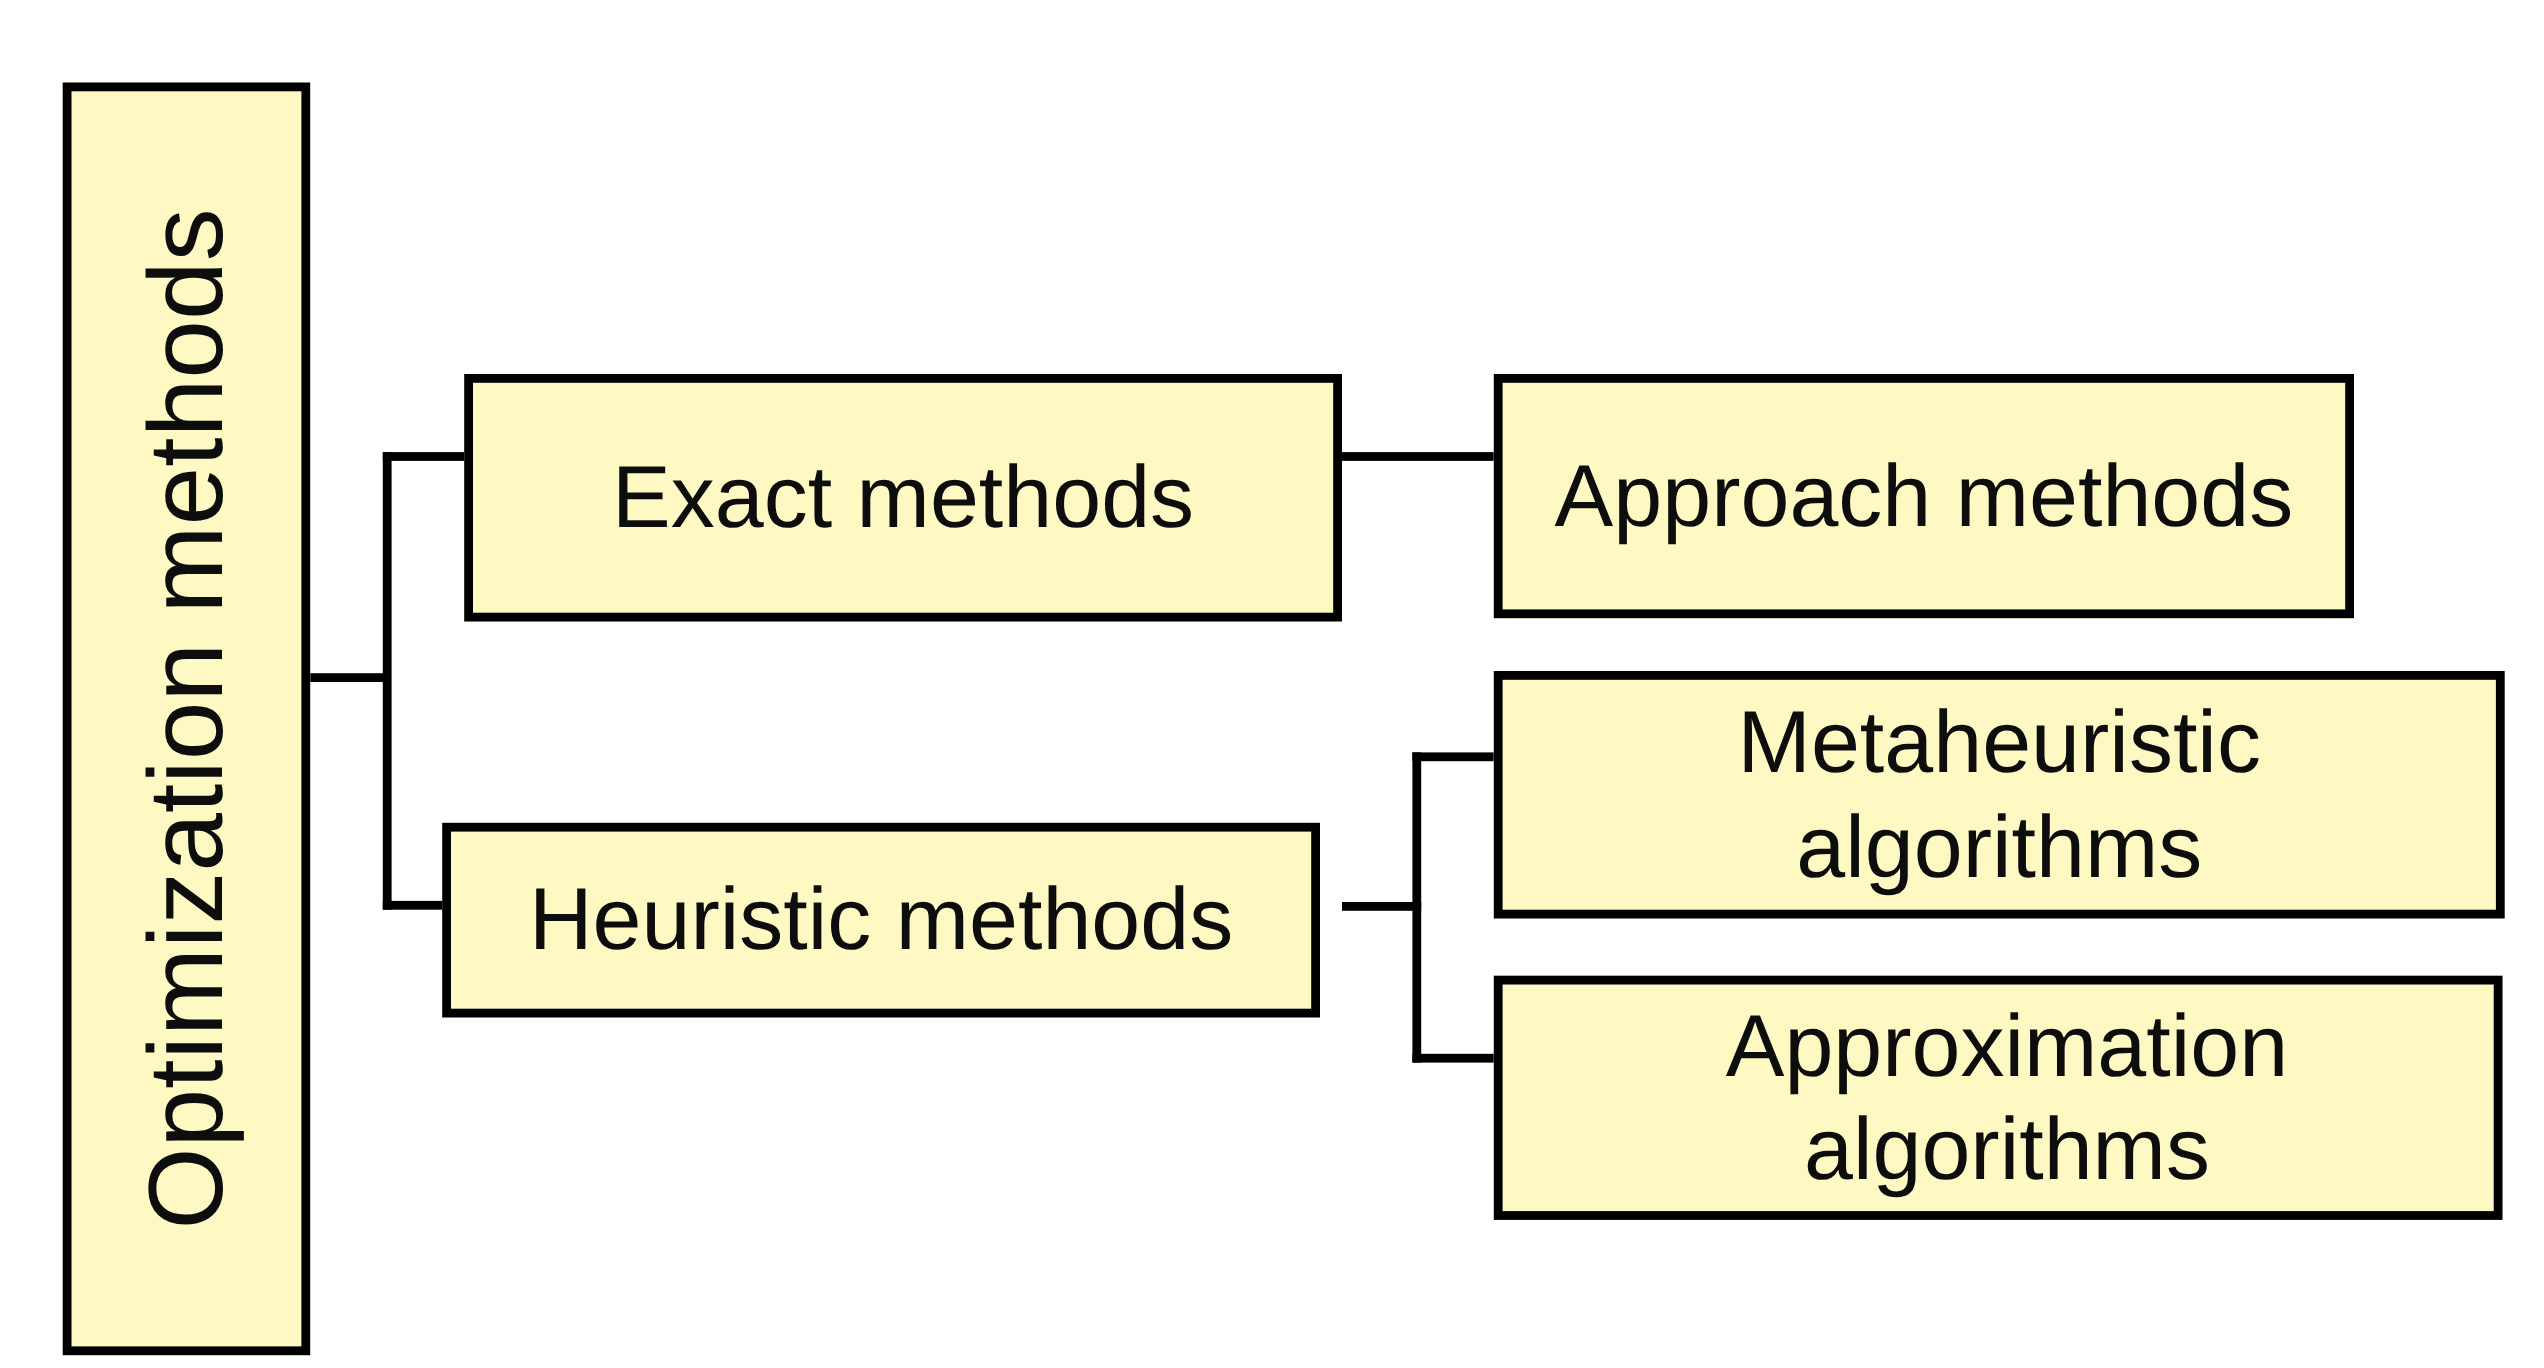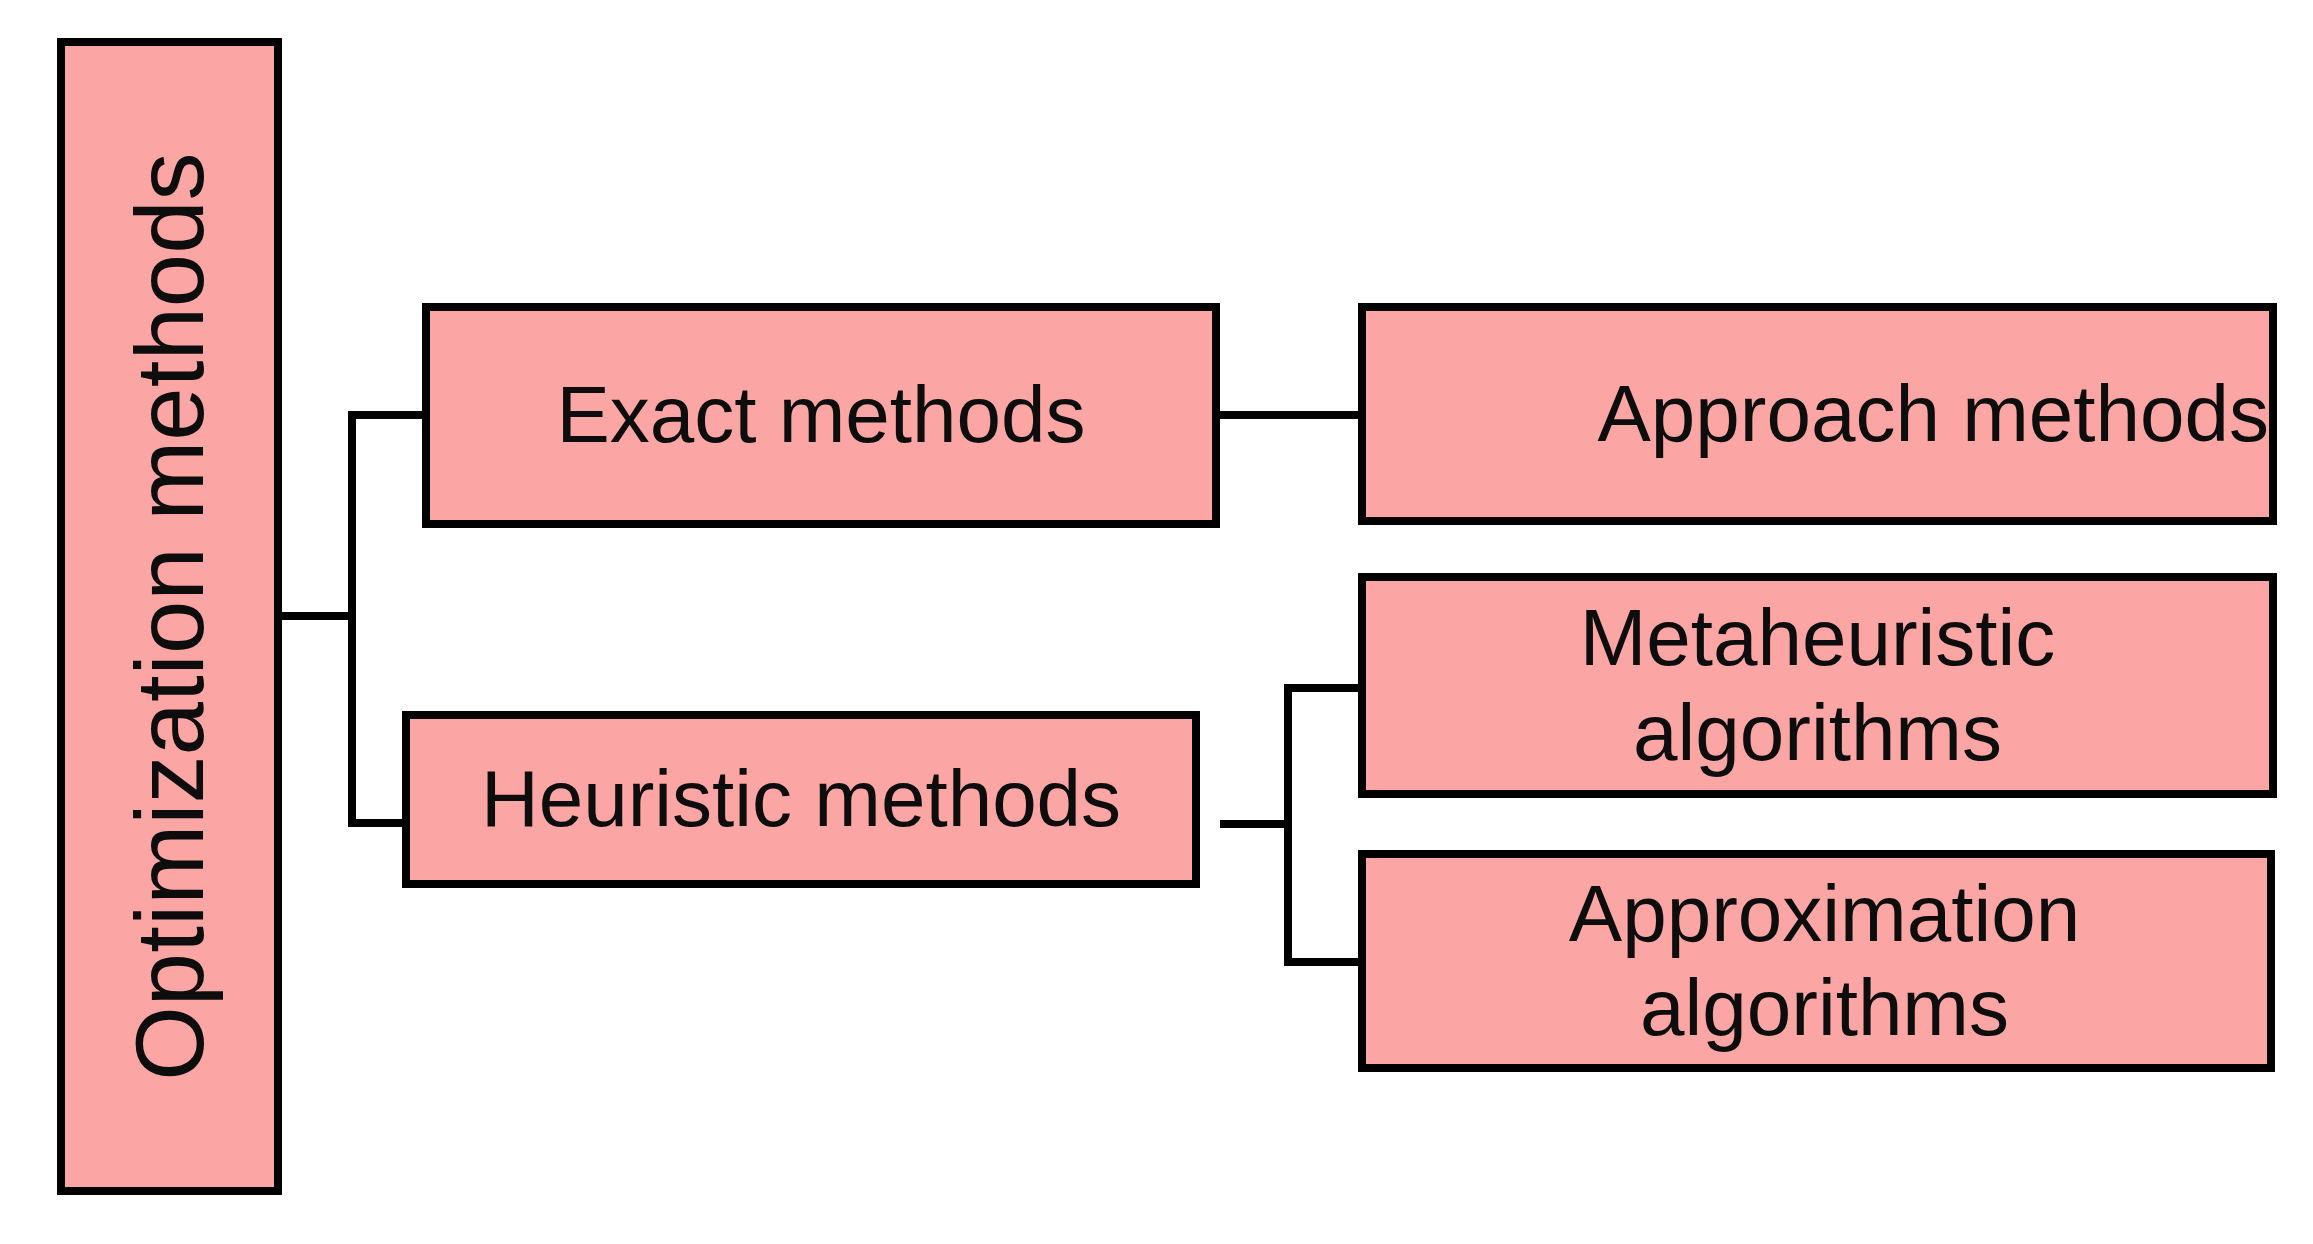--- a/index.html
+++ b/index.html
@@ -13,46 +13,47 @@
     height: 1244px;
     background: #ffffff;
     font-family: "Liberation Sans", sans-serif;
     color: #0d0d0d;
     overflow: hidden;
   }
   .node {
     position: absolute;
     box-sizing: border-box;
     border: 8px solid #000000;
-    background: #fca5a5;
+    background: #fef9c3;
     display: flex;
     align-items: center;
     justify-content: center;
     text-align: center;
+    margin-top: 37px;
   }
   .node .label {
     font-size: 80px;
     line-height: 1.18;
     white-space: nowrap;
     color: #0d0d0d;
   }
   .node .label .line { display: block; }
   .root-node .label {
     font-size: 96px;
     transform: rotate(-90deg);
     transform-origin: center center;
   }
   .connector {
     position: absolute;
     background: #000000;
   }
   
   .n-root          { left: 57px;   top: 38px;  width: 225px; height: 1157px; }
   .n-exact         { left: 422px;  top: 303px; width: 798px; height: 225px; }
-  .n-approach      { left: 1358px; top: 303px; width: 919px; height: 222px; justify-content: flex-end; }
+  .n-approach      { left: 1358px; top: 303px; width: 782px; height: 222px; }
   .n-heuristic     { left: 402px;  top: 711px; width: 798px; height: 177px; }
   .n-metaheuristic { left: 1358px; top: 573px; width: 919px; height: 225px; }
   .n-approximation { left: 1358px; top: 850px; width: 917px; height: 222px; padding-left: 16px; }
   
   .c-root-out        { left: 282px;  top: 612px; width: 70px;  height: 8px; }
   .c-left-bracket    { left: 348px;  top: 411px; width: 8px;   height: 416px; }
   .c-exact-stub      { left: 348px;  top: 411px; width: 74px;  height: 8px; }
   .c-heuristic-stub  { left: 348px;  top: 819px; width: 74px;  height: 8px; }
   .c-exact-approach  { left: 1220px; top: 411px; width: 138px; height: 8px; }
   .c-heuristic-out   { left: 1220px; top: 820px; width: 72px;  height: 8px; }

